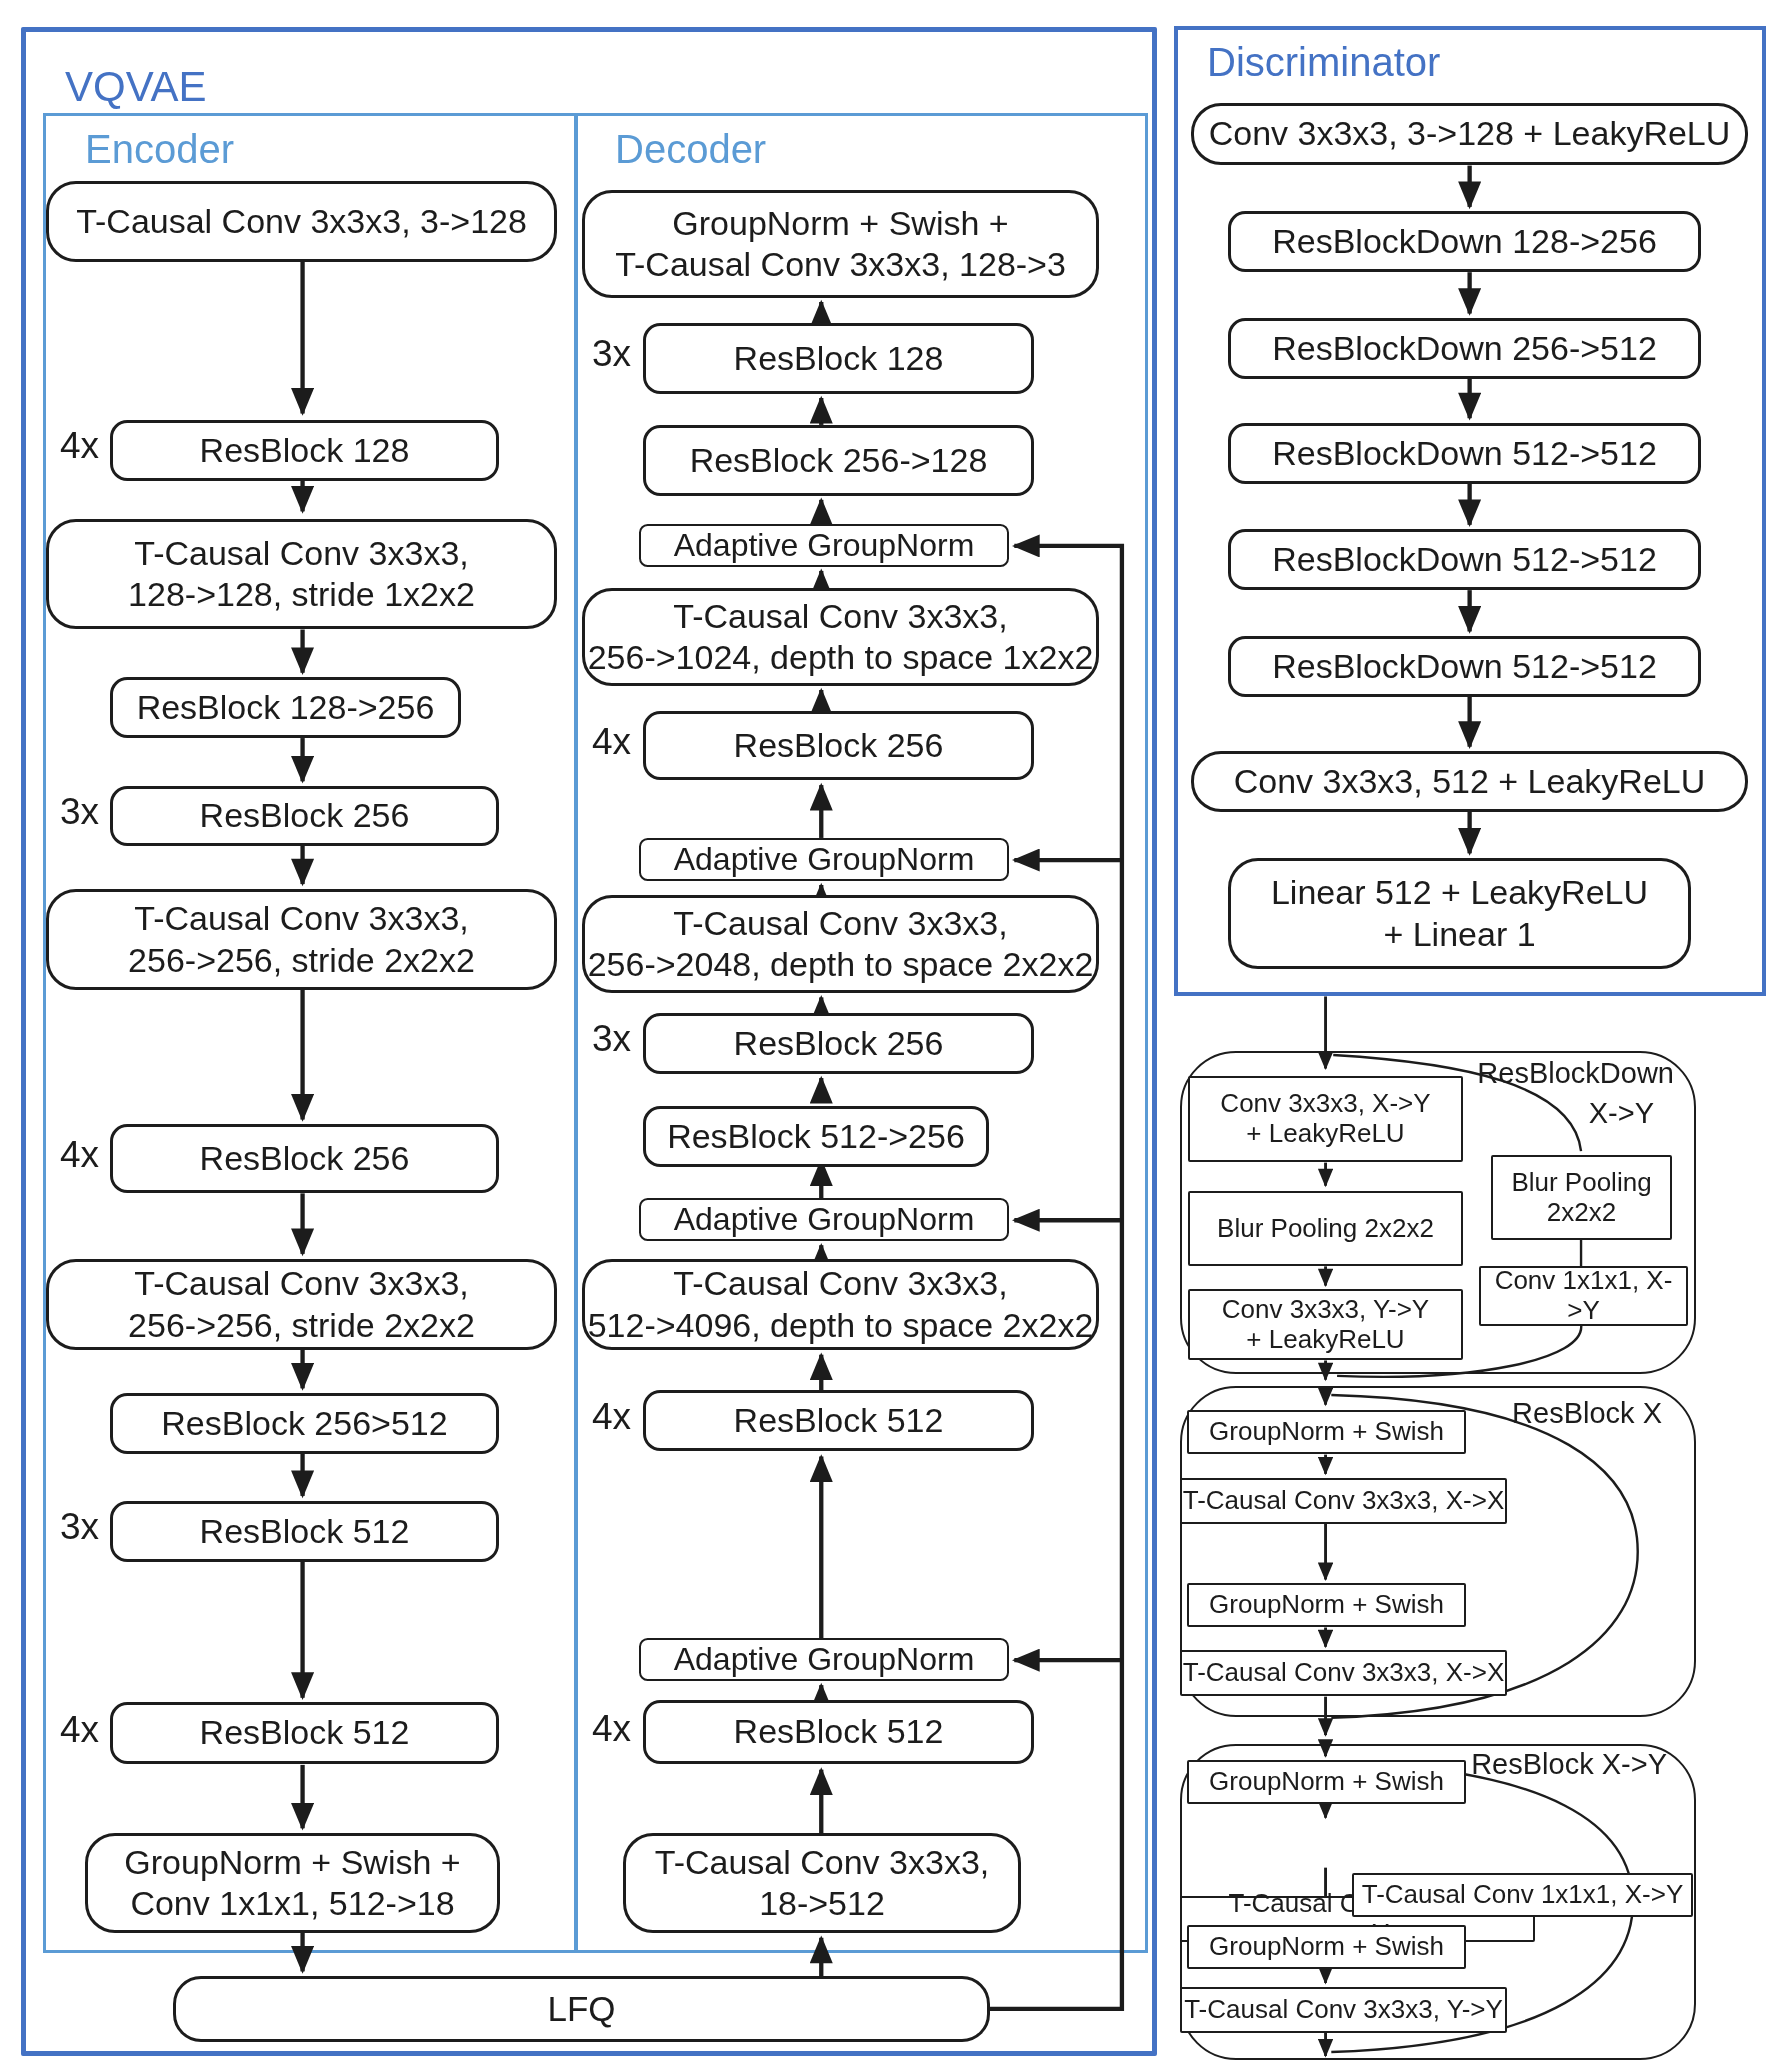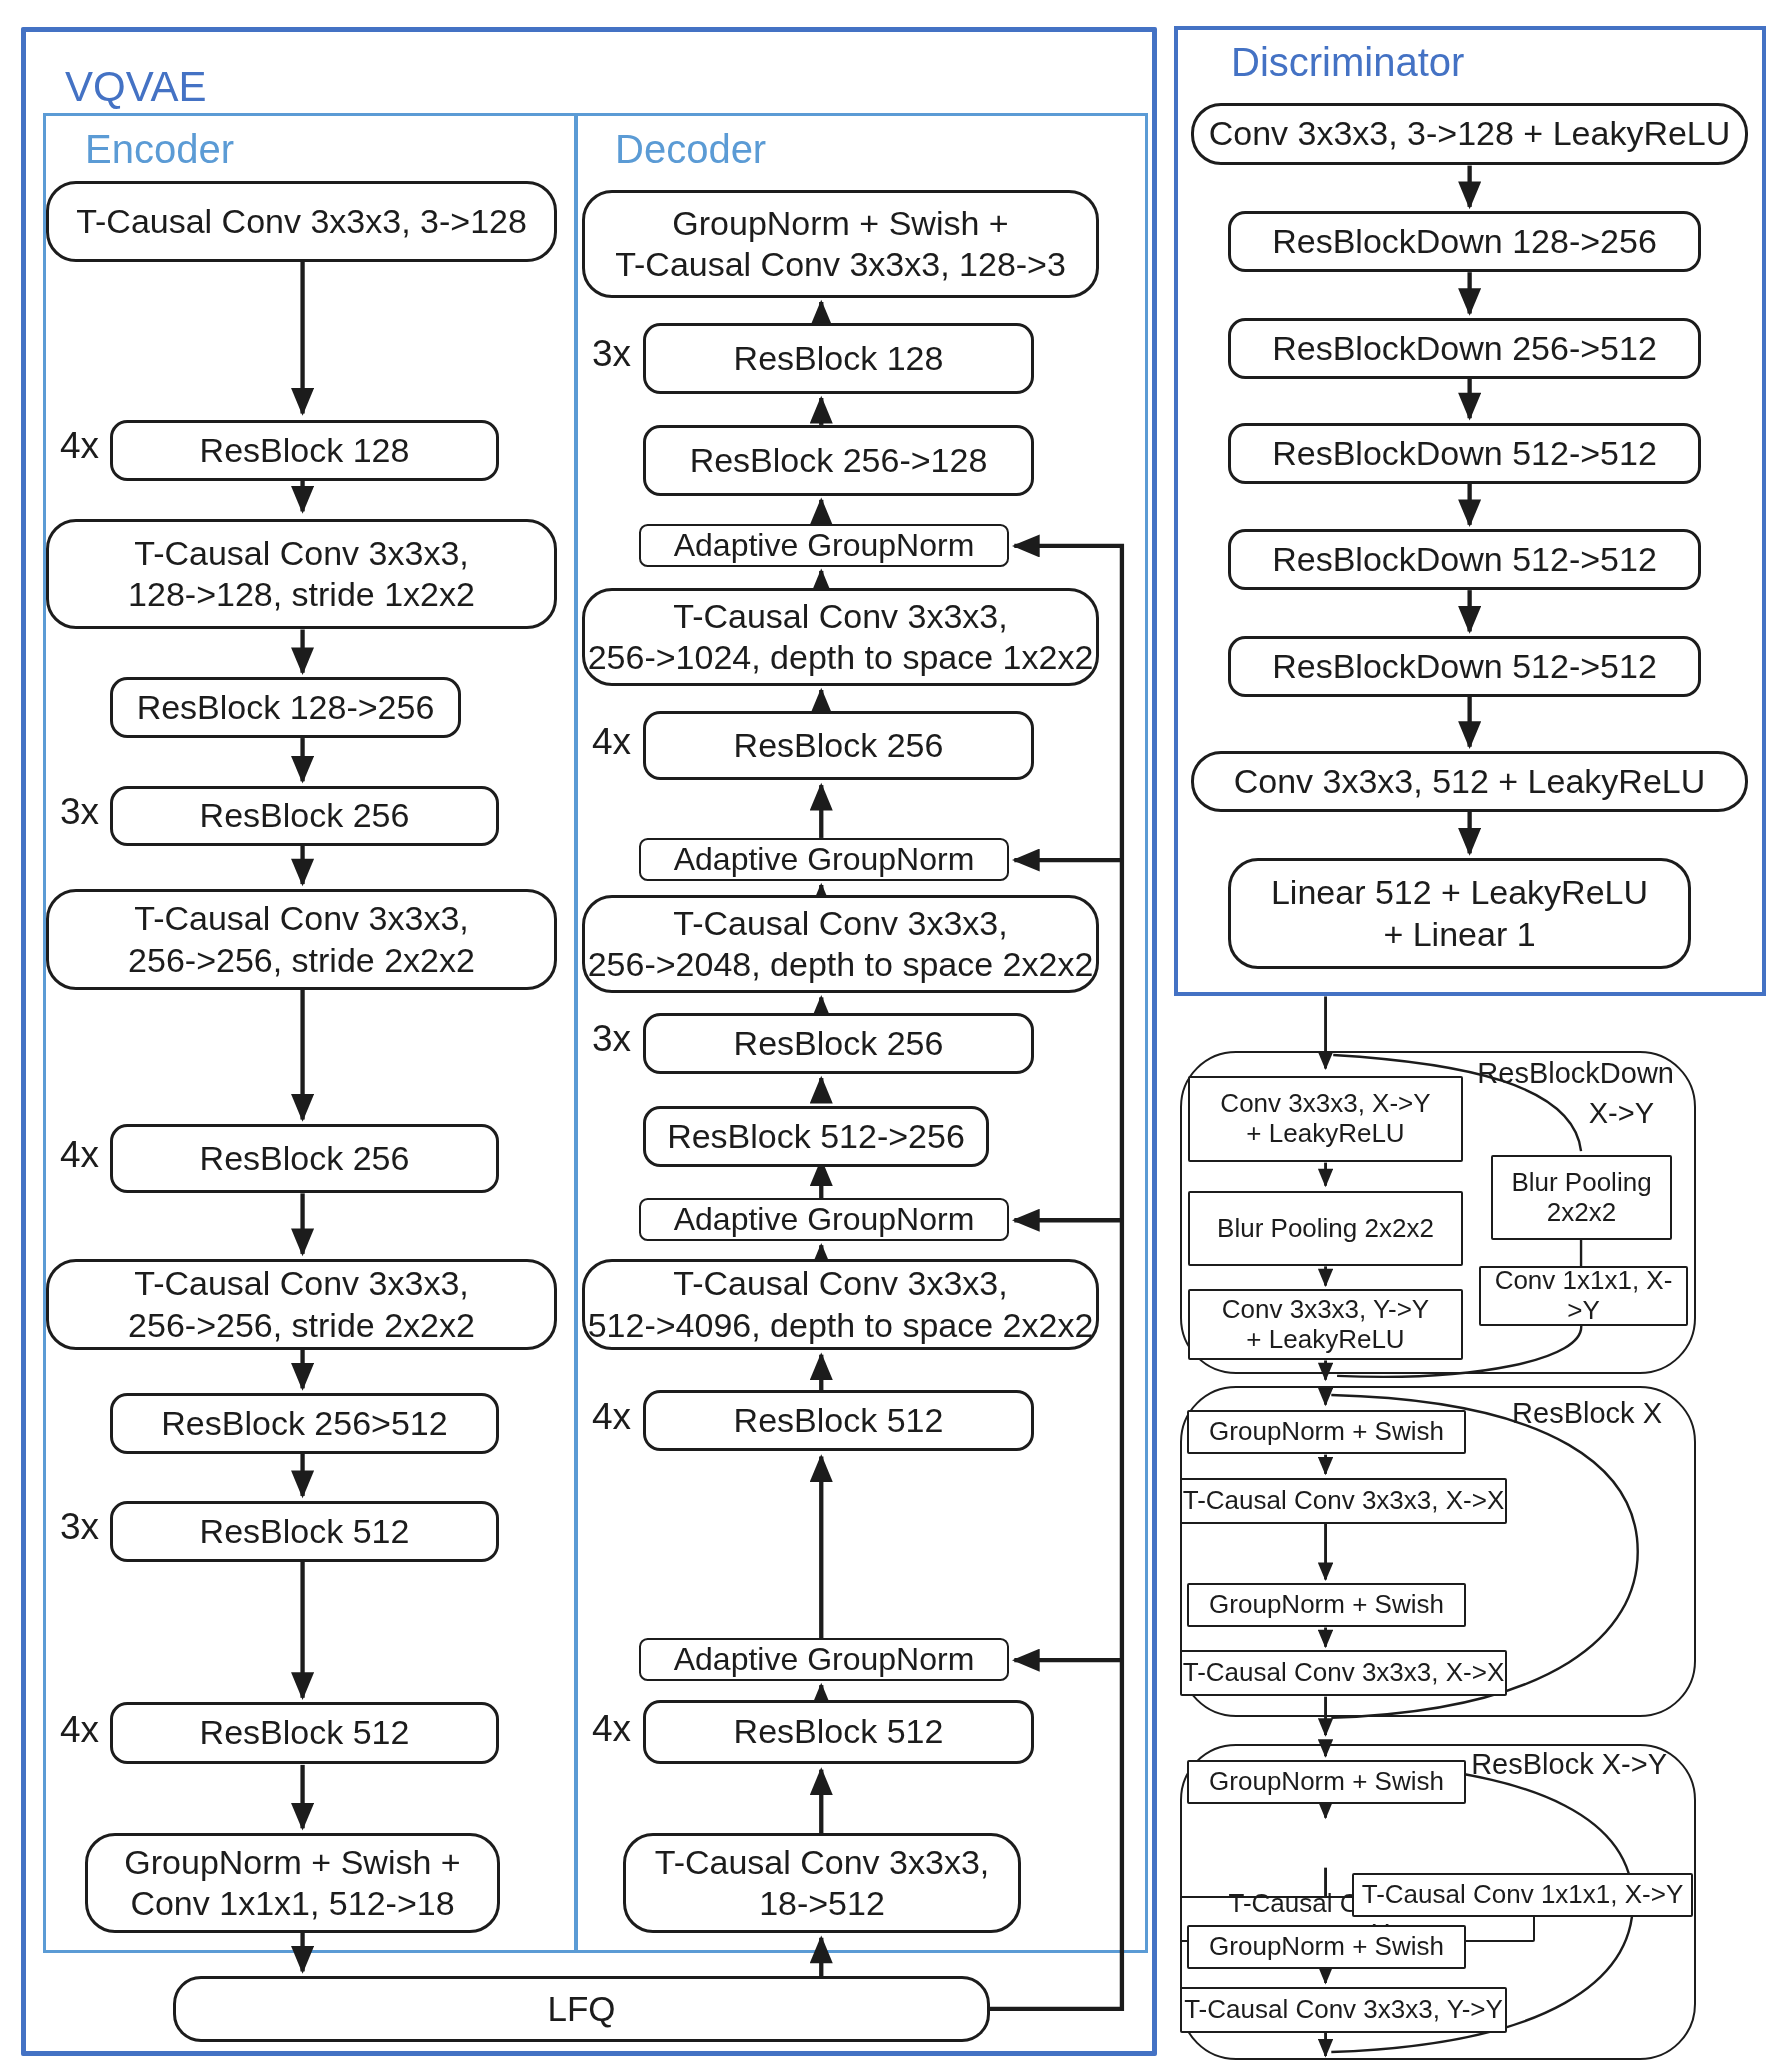--- a/index.html
+++ b/index.html
@@ -30,21 +30,21 @@
 <div id="stage">
 
   <div class="frame outer" style="left:21px;top:27px;width:1136px;height:2029px;"></div>
   <div class="frame inner" style="left:43px;top:113px;width:1105px;height:1840px;"></div>
   <div class="divider" style="left:574px;top:113px;width:3.8px;height:1840px;"></div>
   <div class="frame disc" style="left:1174px;top:26px;width:592px;height:970px;"></div>
 
   <div class="seclabel dark" style="left:65px;top:63px;font-size:42px;">VQVAE</div>
   <div class="seclabel" style="left:85px;top:127px;">Encoder</div>
   <div class="seclabel" style="left:615px;top:127px;">Decoder</div>
-  <div class="seclabel dark" style="left:1207px;top:40px;margin-left:24px;">Discriminator</div>
+  <div class="seclabel dark" style="left:1207px;top:40px;">Discriminator</div>
 
   <svg class="wires" width="1777" height="2063" viewBox="0 0 1850 2147">
     <defs>
       <marker id="mh" markerUnits="userSpaceOnUse" markerWidth="30" markerHeight="24" viewBox="0 0 12 10" refX="11" refY="5" orient="auto">
         <path d="M0,0 L12,5 L0,10 Z" fill="#1c1c1c"></path>
       </marker>
       <marker id="sh" markerUnits="userSpaceOnUse" markerWidth="20" markerHeight="16" viewBox="0 0 12 10" refX="11" refY="5" orient="auto">
         <path d="M0,0 L12,5 L0,10 Z" fill="#1c1c1c"></path>
       </marker>
     </defs>

